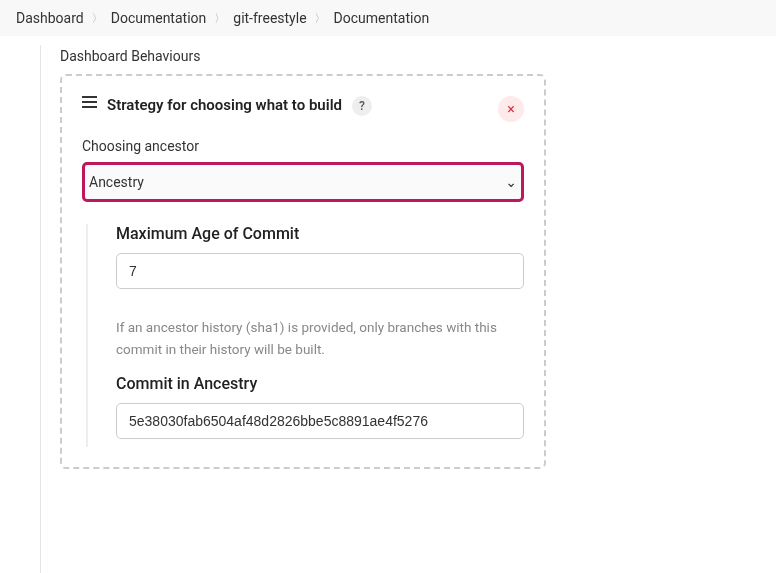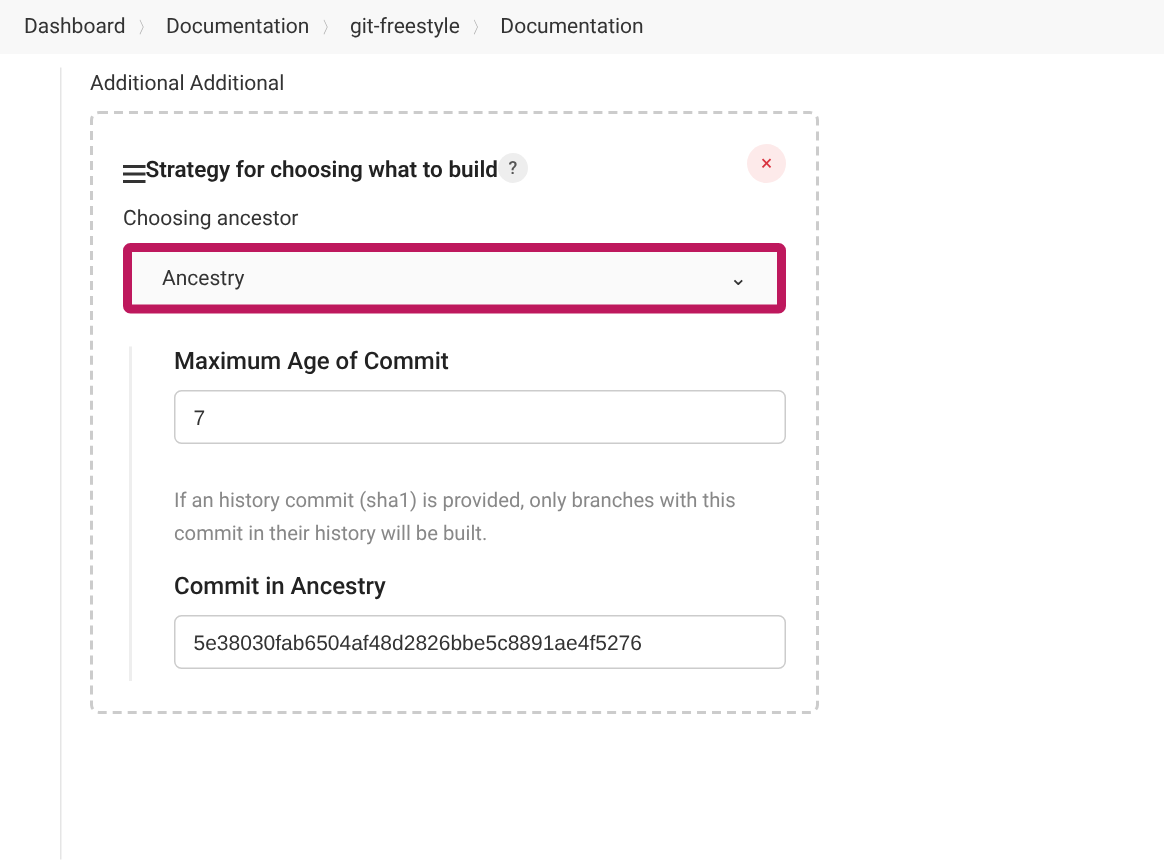--- a/index.html
+++ b/index.html
@@ -3,29 +3,29 @@
   <meta charset="utf-8">
   <style>
     * { margin: 0; padding: 0; box-sizing: border-box; }
     body { font-family: -apple-system, BlinkMacSystemFont, "Segoe UI", Roboto, Arial, sans-serif; background: #fff; color: #333; }
     .breadcrumb { background: #f8f8f8; padding: 10px 16px; display: flex; align-items: center; gap: 8px; font-size: 14px; color: #333; }
     .breadcrumb-item { cursor: pointer; }
     .breadcrumb-sep { color: #aaa; font-size: 11px; }
     .content { padding: 12px 40px; }
     .additional-behaviours { font-size: 14px; color: #333; margin-bottom: 10px; margin-left: 20px; }
     .outer-dashed { border: 2px dashed #ccc; border-radius: 6px; padding: 20px; margin-left: 20px; margin-right: 190px; position: relative; }
-    .section-header { display: flex; align-items: flex-end; margin-bottom: 16px; }
+    .section-header { display: flex; align-items: flex-start; gap: 10px; margin-bottom: 16px; }
     .menu-icon { display: inline-flex; flex-direction: column; gap: 3px; cursor: pointer; }
     .menu-icon span { display: block; width: 15px; height: 2px; background: #333; }
     .section-title { font-weight: 600; font-size: 15px; color: #222; }
     .help-icon { display: inline-flex; align-items: center; justify-content: center; width: 20px; height: 20px; border-radius: 50%; background: #eee; color: #555; font-size: 12px; font-weight: 500; cursor: pointer; }
     .close-icon { margin-left: auto; display: inline-flex; align-items: center; justify-content: center; width: 26px; height: 26px; border-radius: 50%; background: #fdeaea; color: #d9333f; font-size: 14px; font-weight: 400; cursor: pointer; }
     .field-label { font-size: 14px; color: #333; margin-bottom: 8px; display: block; }
     .select-wrapper { position: relative; margin-bottom: 22px; }
-    .select { width: 100%; padding: 9px 20px; border: 6px solid #be185d; border-radius: 5px; font-size: 14px; background: #fafafa; cursor: pointer; display: flex; justify-content: space-between; align-items: center; }
+    .select { width: 100%; padding: 9px 4px; border: 3px solid #be185d; border-radius: 5px; font-size: 14px; background: #fafafa; cursor: pointer; display: flex; justify-content: space-between; align-items: center; }
     .chevron-down { font-size: 14px; color: #333; }
     .sub-section { border-left: 2px solid #eee; padding-left: 28px; margin-left: 4px; }
     .field-desc { color: #888; font-size: 13.5px; line-height: 1.6; margin-bottom: 14px; }
     .sub-label { font-size: 16px; color: #222; margin-bottom: 10px; display: block; font-weight: 500; }
     .text-input { width: 100%; padding: 9px 12px; border: 1px solid #ccc; border-radius: 5px; font-size: 14px; color: #333; background: #fff; margin-bottom: 28px; }
     .text-input:last-child { margin-bottom: 8px; }
     .left-rail { position: absolute; left: 40px; top: 45px; bottom: 0; width: 1px; background: #e5e5e5; }
   </style>
 </head>
 <body>
@@ -35,21 +35,21 @@
   <span class="breadcrumb-sep">〉</span>
   <span class="breadcrumb-item">Documentation</span>
   <span class="breadcrumb-sep">〉</span>
   <span class="breadcrumb-item">git-freestyle</span>
   <span class="breadcrumb-sep">〉</span>
   <span class="breadcrumb-item">Documentation</span>
 </div>
 
 <div class="content">
   <div class="left-rail"></div>
-  <div class="additional-behaviours">Additional Additional</div>
+  <div class="additional-behaviours">Dashboard Behaviours</div>
 
   <div class="outer-dashed">
     <div class="section-header">
       <span class="menu-icon">
           <span></span>
           <span></span>
           <span></span>
         </span>
       <span class="section-title">Strategy for choosing what to build</span>
       <span class="help-icon">?</span>
@@ -61,18 +61,18 @@
       <div class="select">
         <span>Ancestry</span>
         <span class="chevron-down">⌄</span>
       </div>
     </div>
 
     <div class="sub-section">
       <label class="sub-label">Maximum Age of Commit</label>
       <input type="text" class="text-input" value="7" style="">
 
-      <p class="field-desc">If an history commit (sha1) is provided, only branches with this commit in their history will be built.</p>
+      <p class="field-desc">If an ancestor history (sha1) is provided, only branches with this commit in their history will be built.</p>
       <label class="sub-label">Commit in Ancestry</label>
       <input type="text" class="text-input" value="5e38030fab6504af48d2826bbe5c8891ae4f5276" style="">
     </div>
   </div>
 </div>
 
 </body></html>

